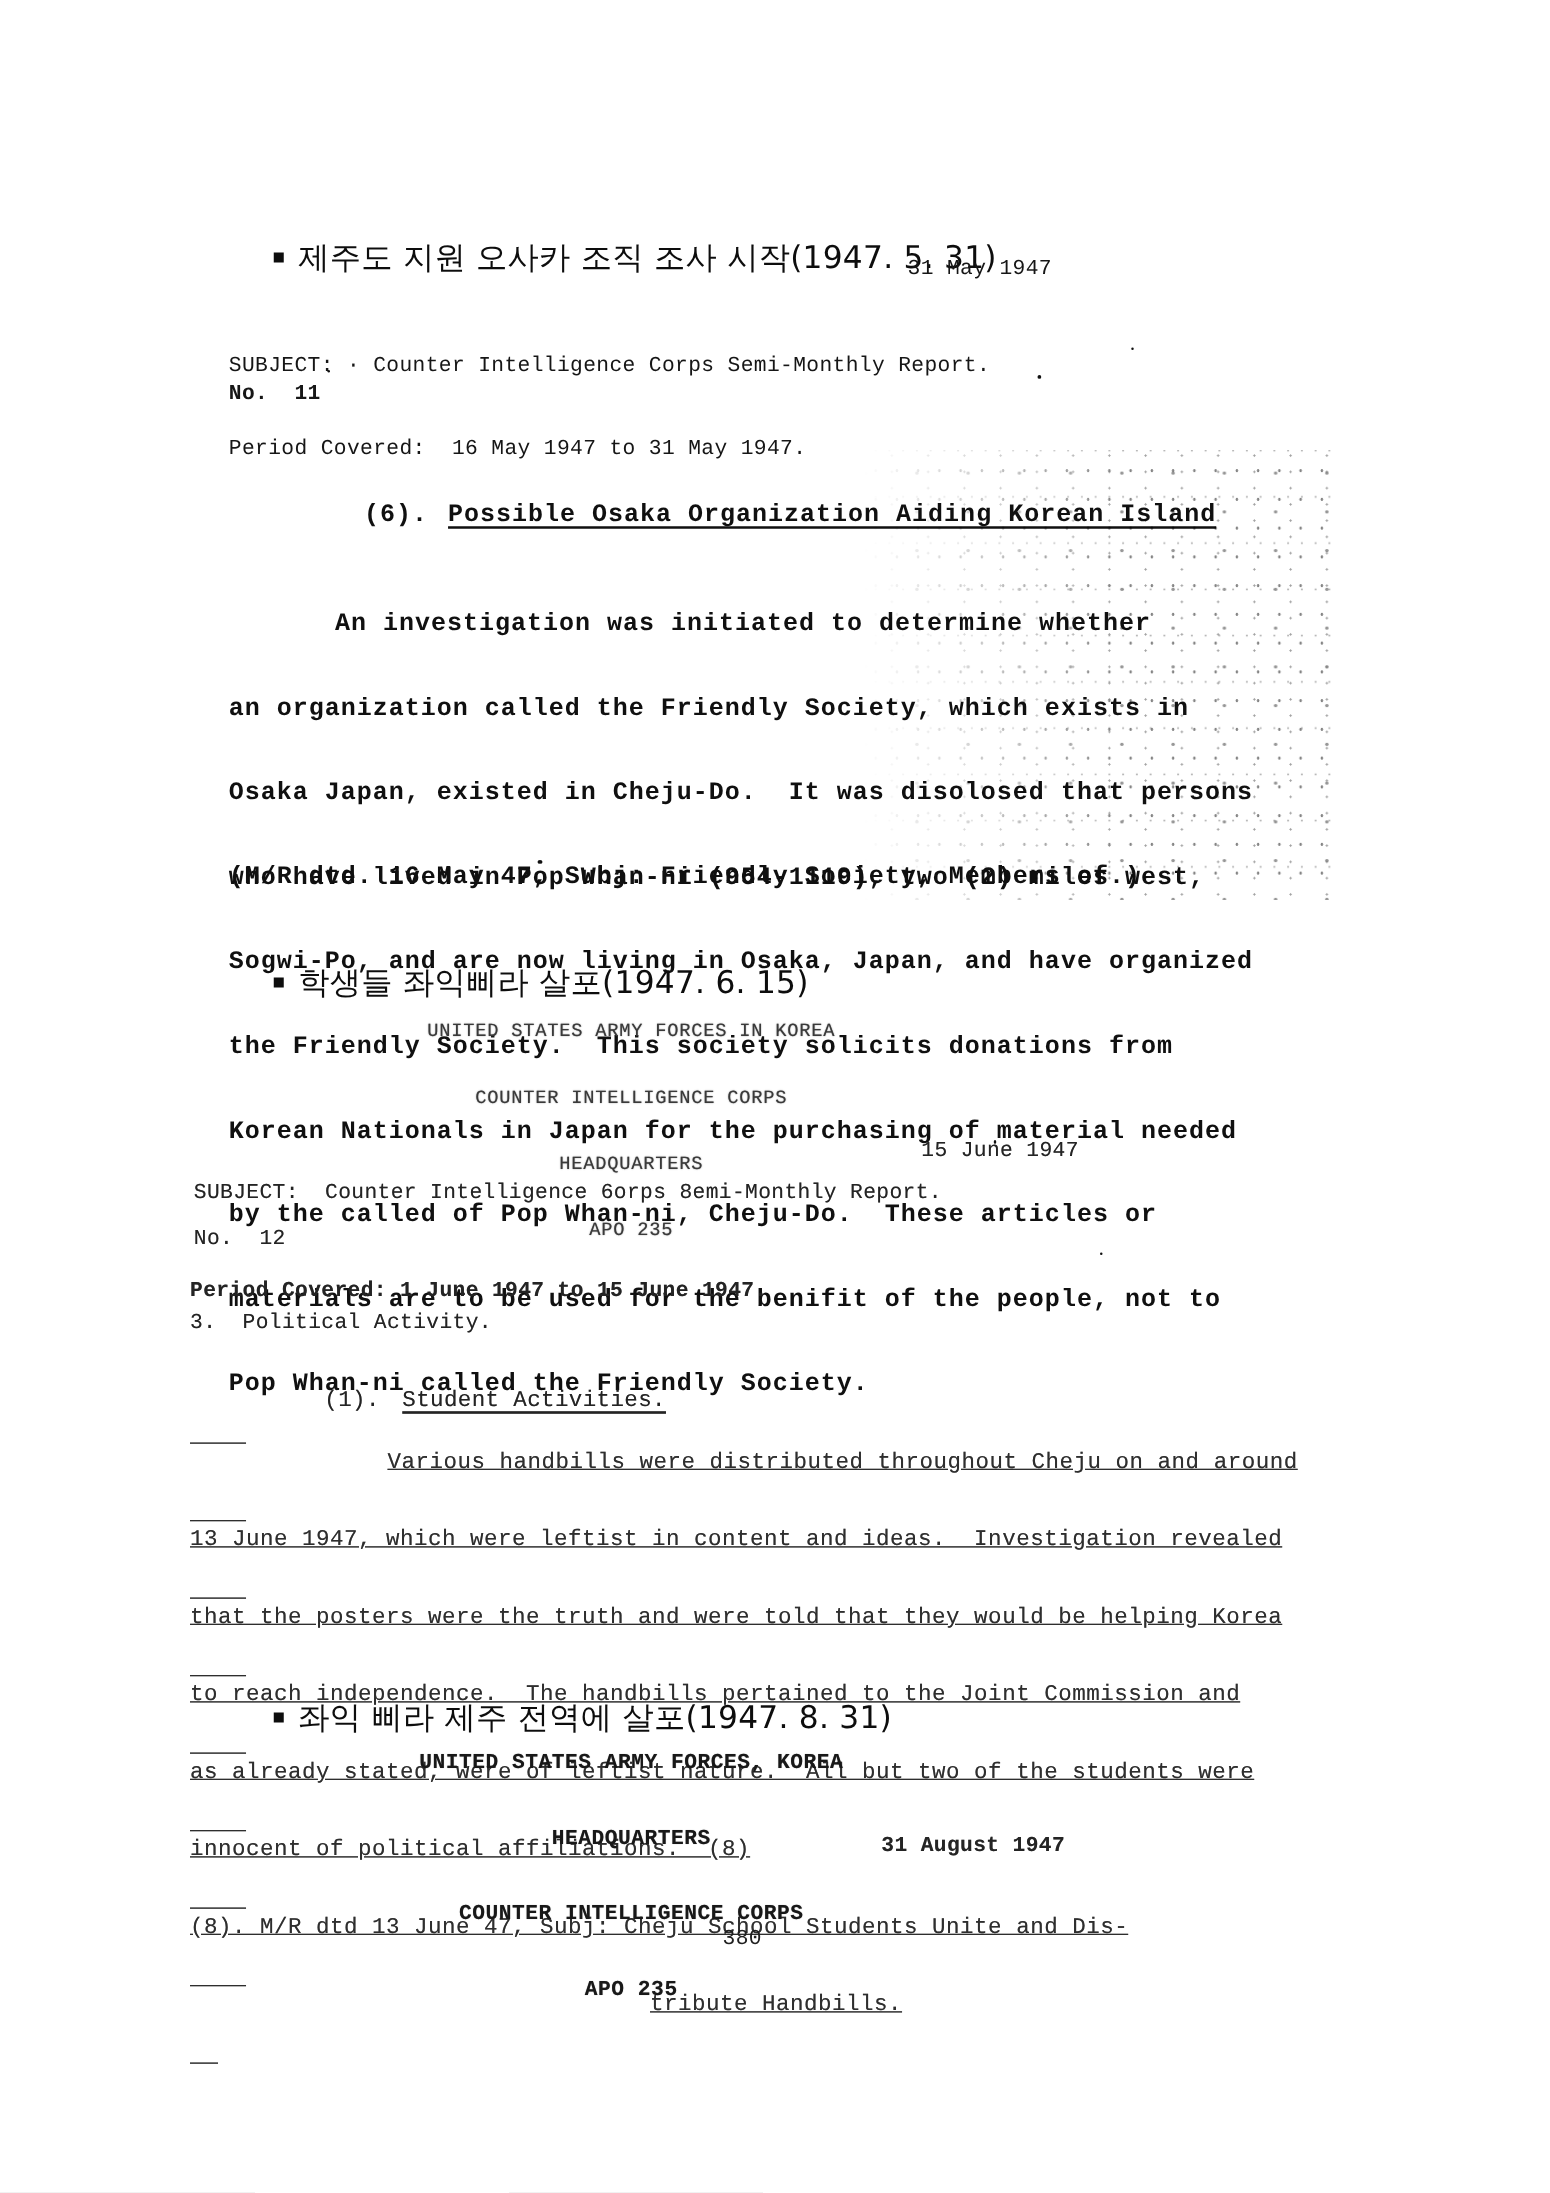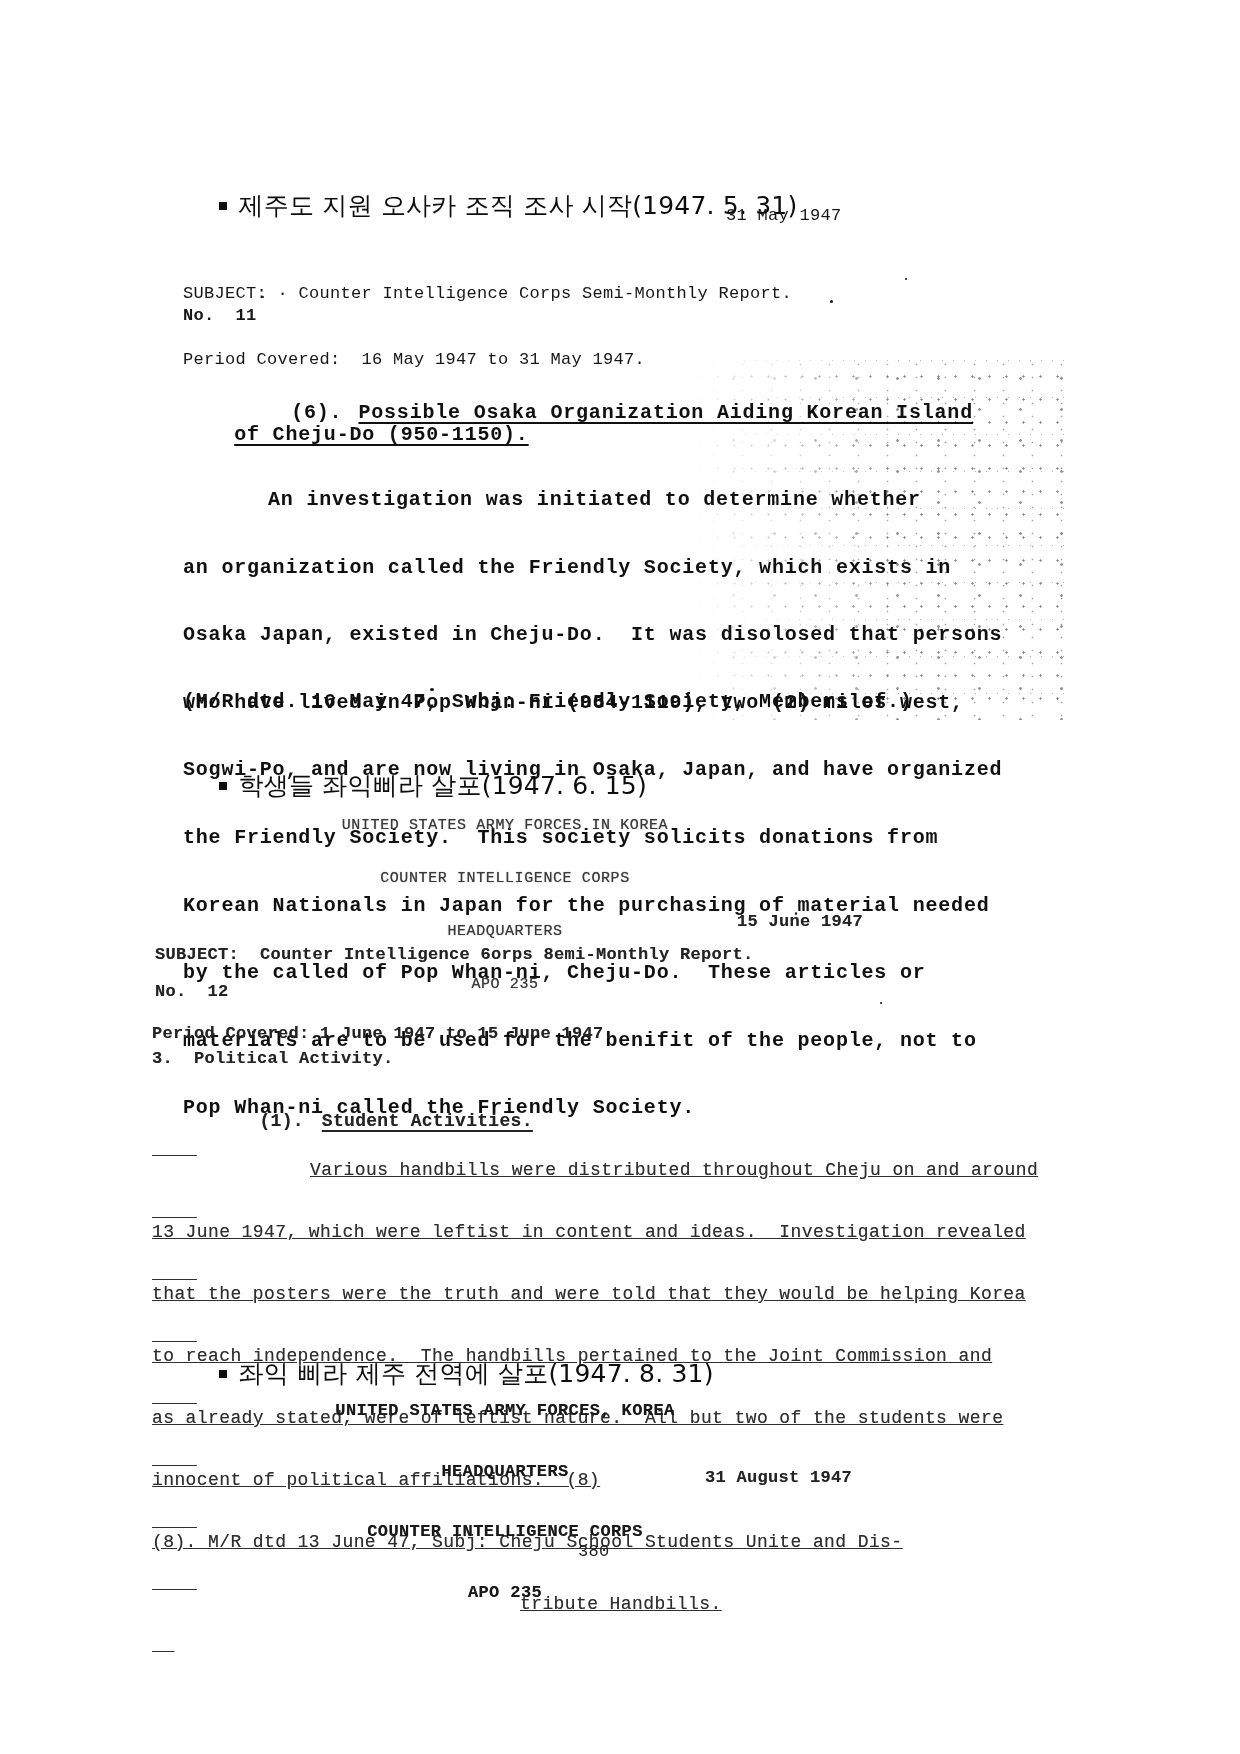--- a/index.html
+++ b/index.html
@@ -26,21 +26,21 @@
   .para2{font-size:18px;letter-spacing:0.4px;color:#2e2e2e;text-shadow:0 0 0.5px rgba(50,50,50,.55);text-decoration:underline;}
   .para2 div{height:22px;line-height:22px;}
   .para2 .indent{padding-left:158px;}
   .para2 .indent-ref{padding-left:368px;}
   .ul{ text-decoration:underline;text-decoration-thickness:2px;text-underline-offset:4px;}
   .letterhead{width:410px;text-align:center;}
   .lh2{font-size:15px;letter-spacing:0.6px;color:#3a3a3a;text-shadow:0 0 1px rgba(70,70,70,.8);}
   .lh2 div{height:19px;line-height:19px;}
   .lh3{font-size:17px;font-weight:700;letter-spacing:0.4px;color:#181818;text-shadow:0 0 0.6px rgba(40,40,40,.6);}
   .lh3 div{height:22.5px;line-height:22.5px;}
-  .doc2head{font-size:17px;letter-spacing:0.3px;color:#242424;text-shadow:0 0 0.5px rgba(50,50,50,.5);font-weight:bold;}
+  .doc2head{font-size:17px;letter-spacing:0.3px;color:#242424;text-shadow:0 0 0.5px rgba(50,50,50,.5);}
   .noise{
     position:absolute;left:690px;top:360px;width:380px;height:360px;
     background-image:
       radial-gradient(circle, rgba(0,0,0,.95) 0.9px, transparent 1.3px),
       radial-gradient(circle, rgba(0,0,0,.75) 0.7px, transparent 1.1px),
       radial-gradient(circle, rgba(10,10,10,.85) 1.1px, transparent 1.6px),
       radial-gradient(circle, rgba(0,0,0,.6) 0.6px, transparent 1px);
     background-size:17px 23px, 29px 13px, 41px 31px, 11px 37px;
     background-position:2px 5px, 9px 11px, 23px 3px, 5px 19px;
     -webkit-mask-image:linear-gradient(to right, transparent 0%, #000 55%);
@@ -61,23 +61,20 @@
   <div class="abs t17" style="left:726px;top:206px;">31 May 1947</div>
 
   <div class="abs t17" style="left:183px;top:284px;">SUBJECT: · Counter Intelligence Corps Semi-Monthly Report.</div>
 
   <div class="abs t17" style="left:183px;top:306px;font-weight:700;">No.  11</div>
 
   <div class="abs t17" style="left:183px;top:350px;">Period Covered:  16 May 1947 to 31 May 1947.</div>
 
   <div class="abs boldtype" style="left:240px;top:378px;">
     <span>(6).</span><span class="ul" style="margin-left:16px;">Possible Osaka Organization Aiding Korean Island</span>
-  </div>
-  <div class="abs boldtype" style="left:183px;top:400px;">
-    <span class="ul">of Cheju-Do (950-1150).</span>
   </div>
 
   <div class="abs boldtype para1" style="left:183px;top:443px;">
     <div class="indent">An investigation was initiated to determine whether</div>
     <div>an organization called the Friendly Society, which exists in</div>
     <div>Osaka Japan, existed in Cheju-Do.  It was disolosed that persons</div>
     <div>who have lived in Pop Whan-ni (954-1119), two (2) miles west,</div>
     <div>Sogwi-Po, and are now living in Osaka, Japan, and have organized</div>
     <div>the Friendly Society.  This society solicits donations from</div>
     <div>Korean Nationals in Japan for the purchasing of material needed</div>

